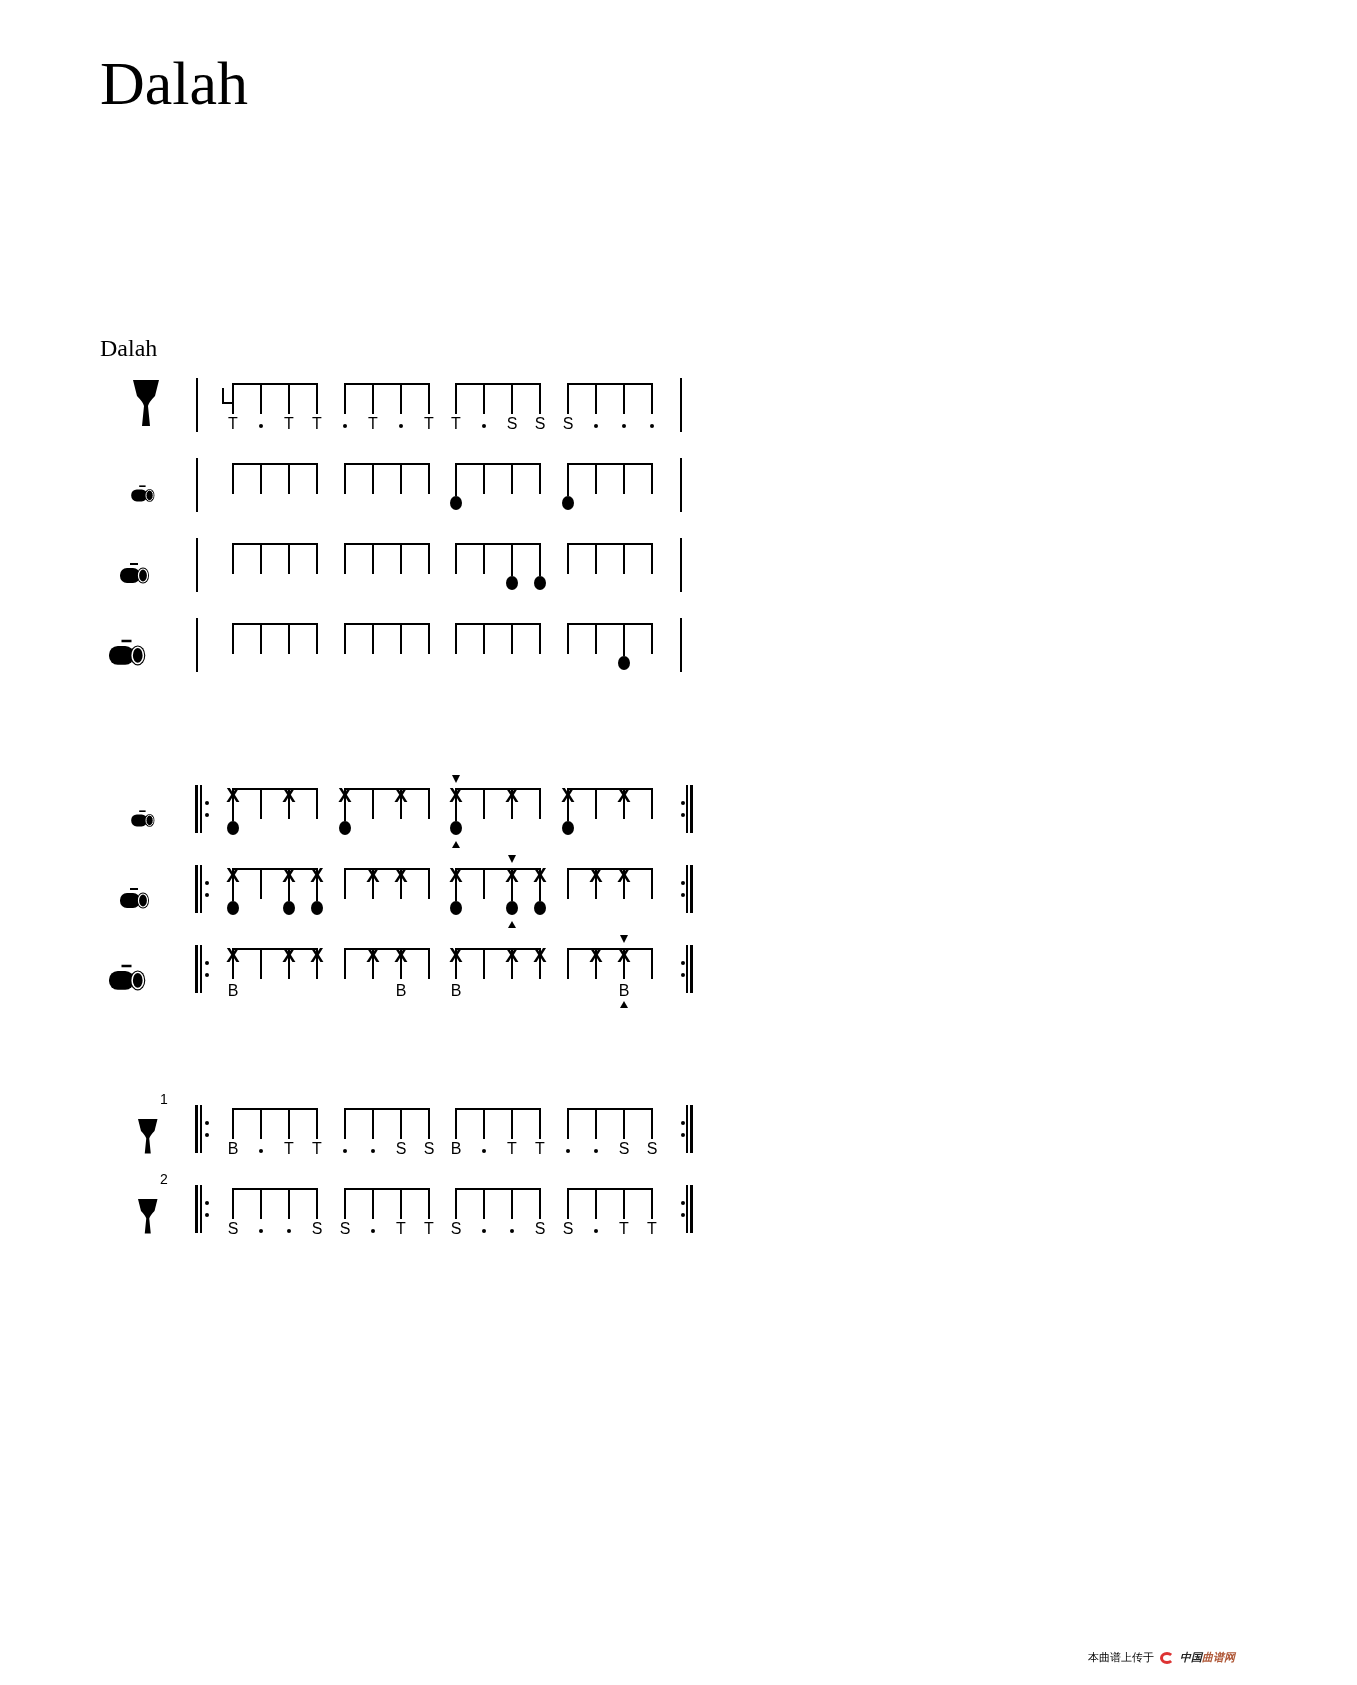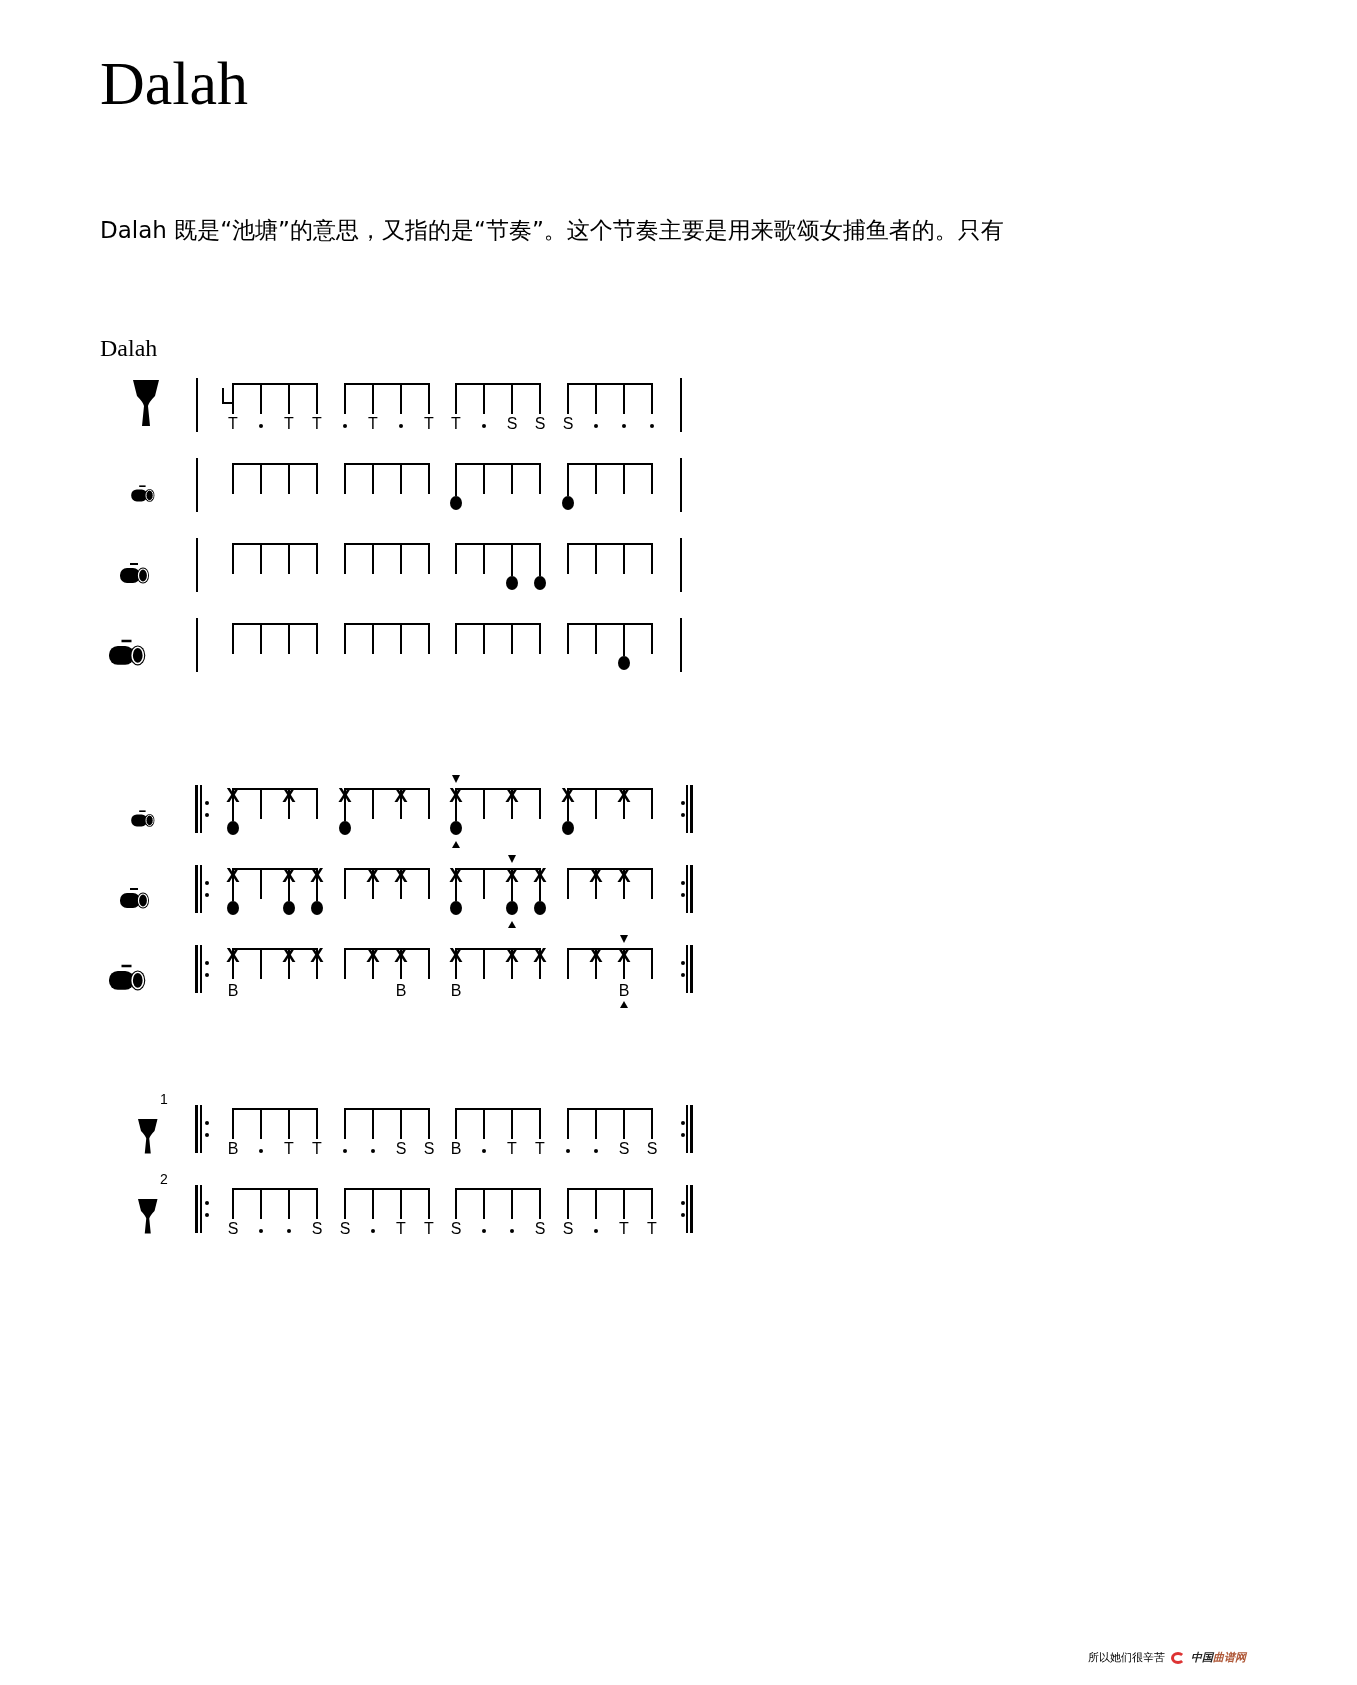--- a/index.html
+++ b/index.html
@@ -25,21 +25,20 @@
   .footer .brand { font-weight:bold; color:#b03030; font-style:italic; }
   .footer .brand span { color:#b05a3a; }
   .logo-c { width:14px; height:12px; border-radius:50%; border:3px solid #d33; border-right-color:transparent; box-sizing:border-box; }
 </style>
 </head>
 <body>
 
 <div class="title">Dalah</div>
 
 <div class="desc">
-  <div>Dalah 既是“池塘”的意思，又指的是“节奏”。这个节奏主要是用来歌颂女捕鱼者的。只有</div>
 </div>
 
 <div class="section-label">Dalah</div>
 
 <div id="score">
     <div class="row" style="top: 0px;">
       <div class="instr" style="left: 133px; top: 380px;"><svg width="26" height="48">
           <path d="M0 0 H26 L22 16 Q16 22 15 26 L17 46 H9 L11 26 Q10 22 4 16 Z" fill="#000" transform="scale(1)"></path>
         </svg></div>
       <div class="bar" style="left: 196px; top: 378px; width: 2px; height: 54px;"></div>
@@ -444,16 +443,16 @@
       <div class="stem" style="left: 595px; top: 1188px; height: 31px;"></div>
       <div class="dot" style="left: 594px; top: 1229px;"></div>
       <div class="stem" style="left: 623px; top: 1188px; height: 31px;"></div>
       <div class="note-txt" style="left: 614px; top: 1221px; background: rgb(255, 255, 255);">T</div>
       <div class="stem" style="left: 651px; top: 1188px; height: 31px;"></div>
       <div class="note-txt" style="left: 642px; top: 1221px; background: rgb(255, 255, 255);">T</div>
     </div>
   </div>
 
 <div class="footer">
-  <span>所以她们很辛苦</span>
+  <span>本曲谱上传于</span>
   <span class="logo-c"></span>
   <span class="brand"><span style="color:#222">中国</span><span>曲谱网</span></span>
 </div>
 
 </body></html>

